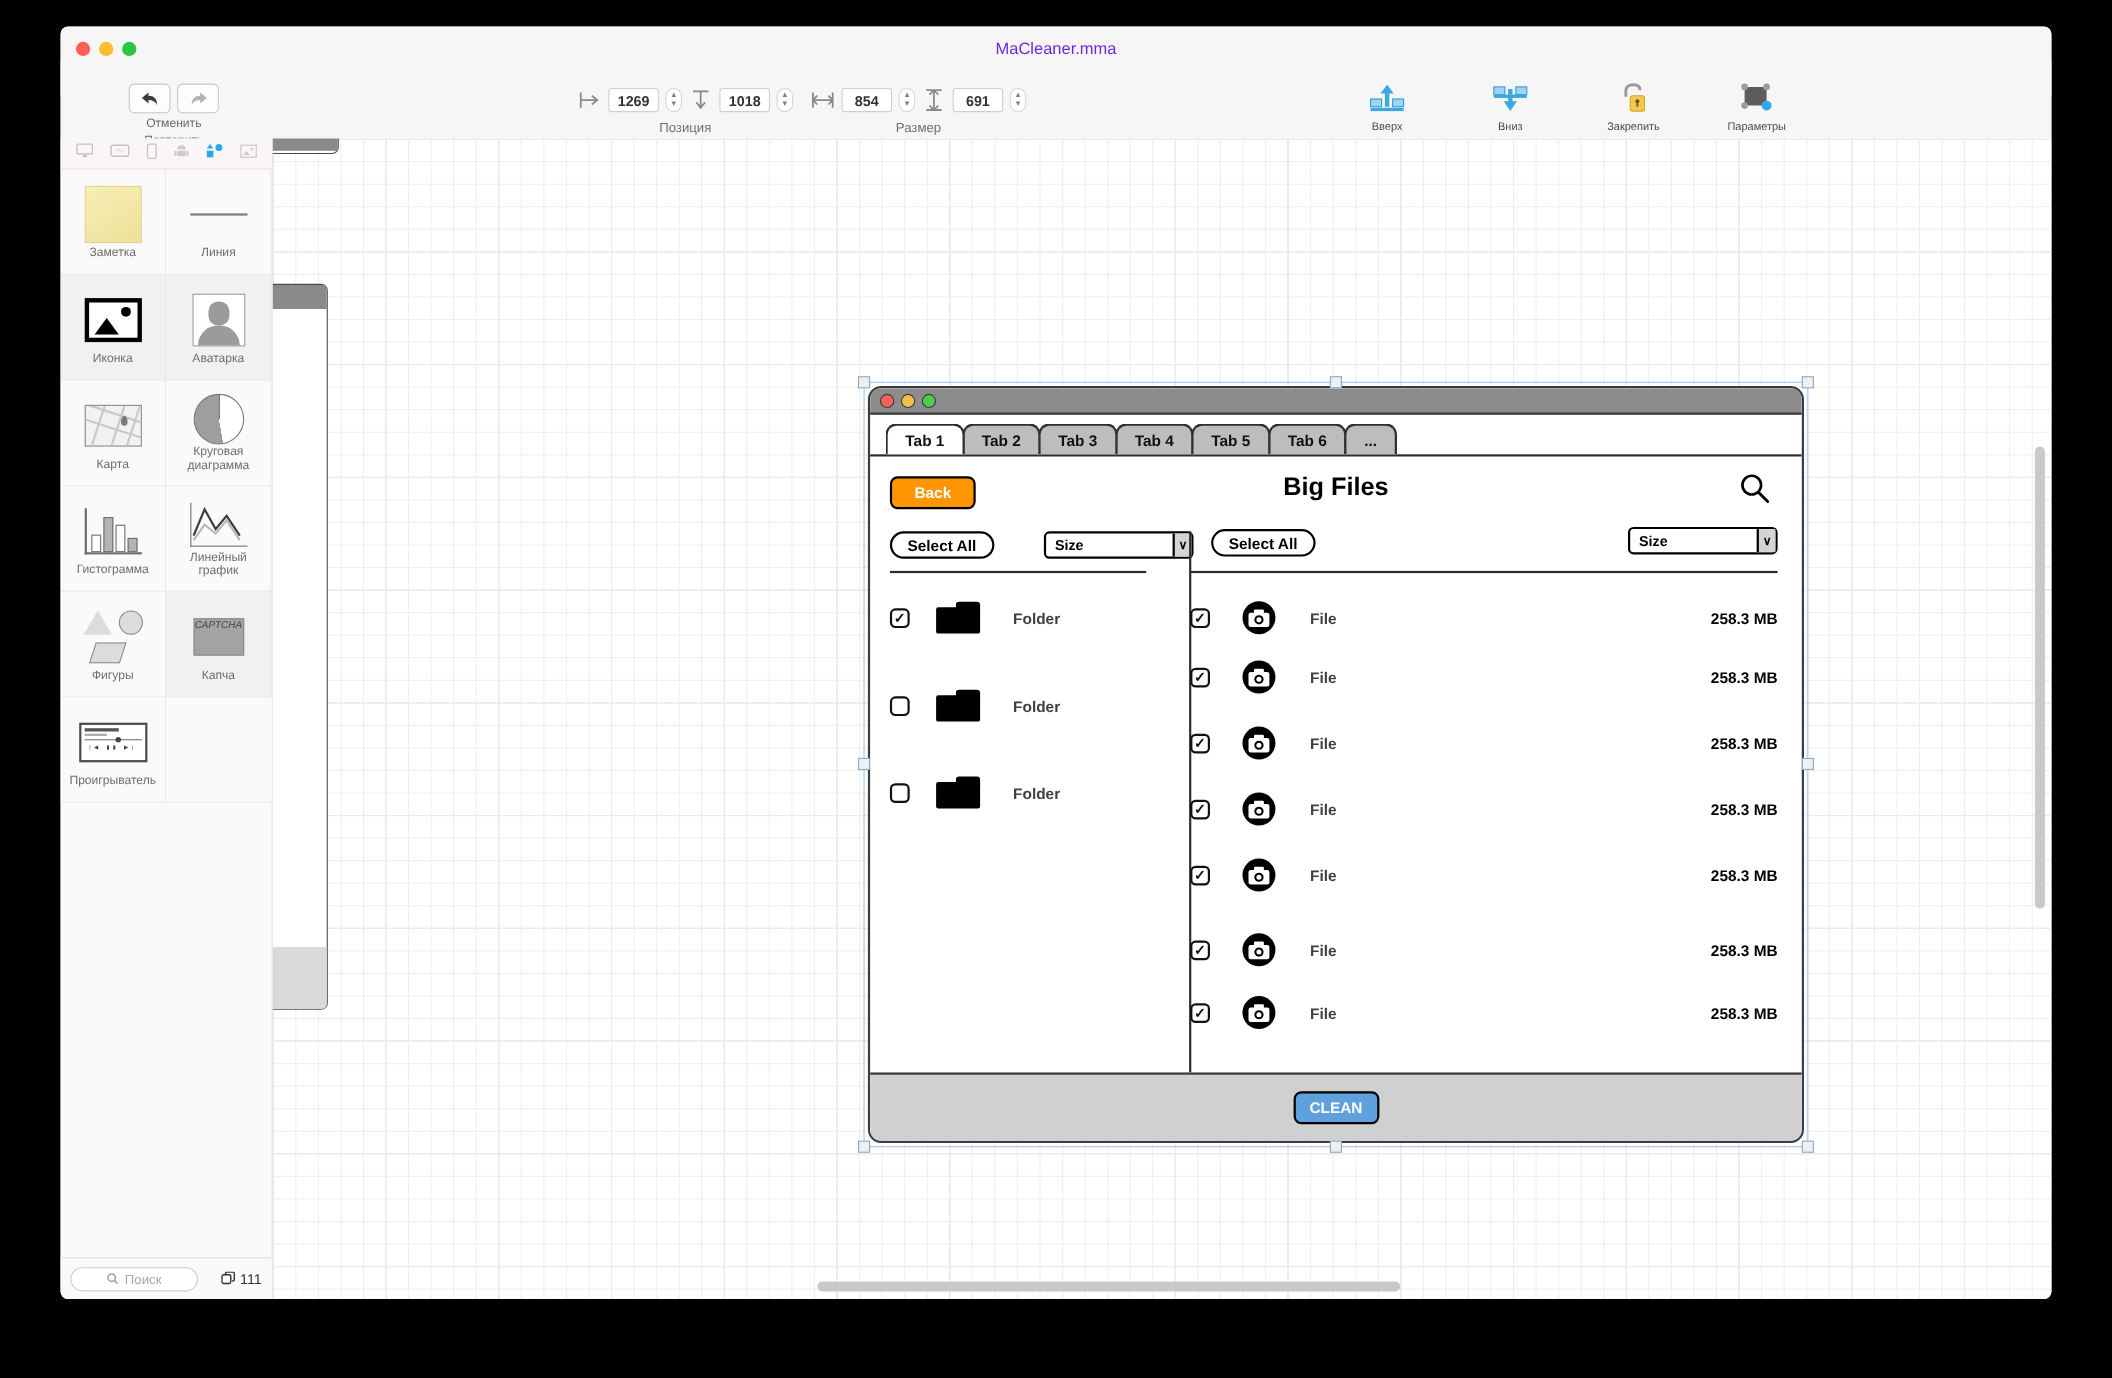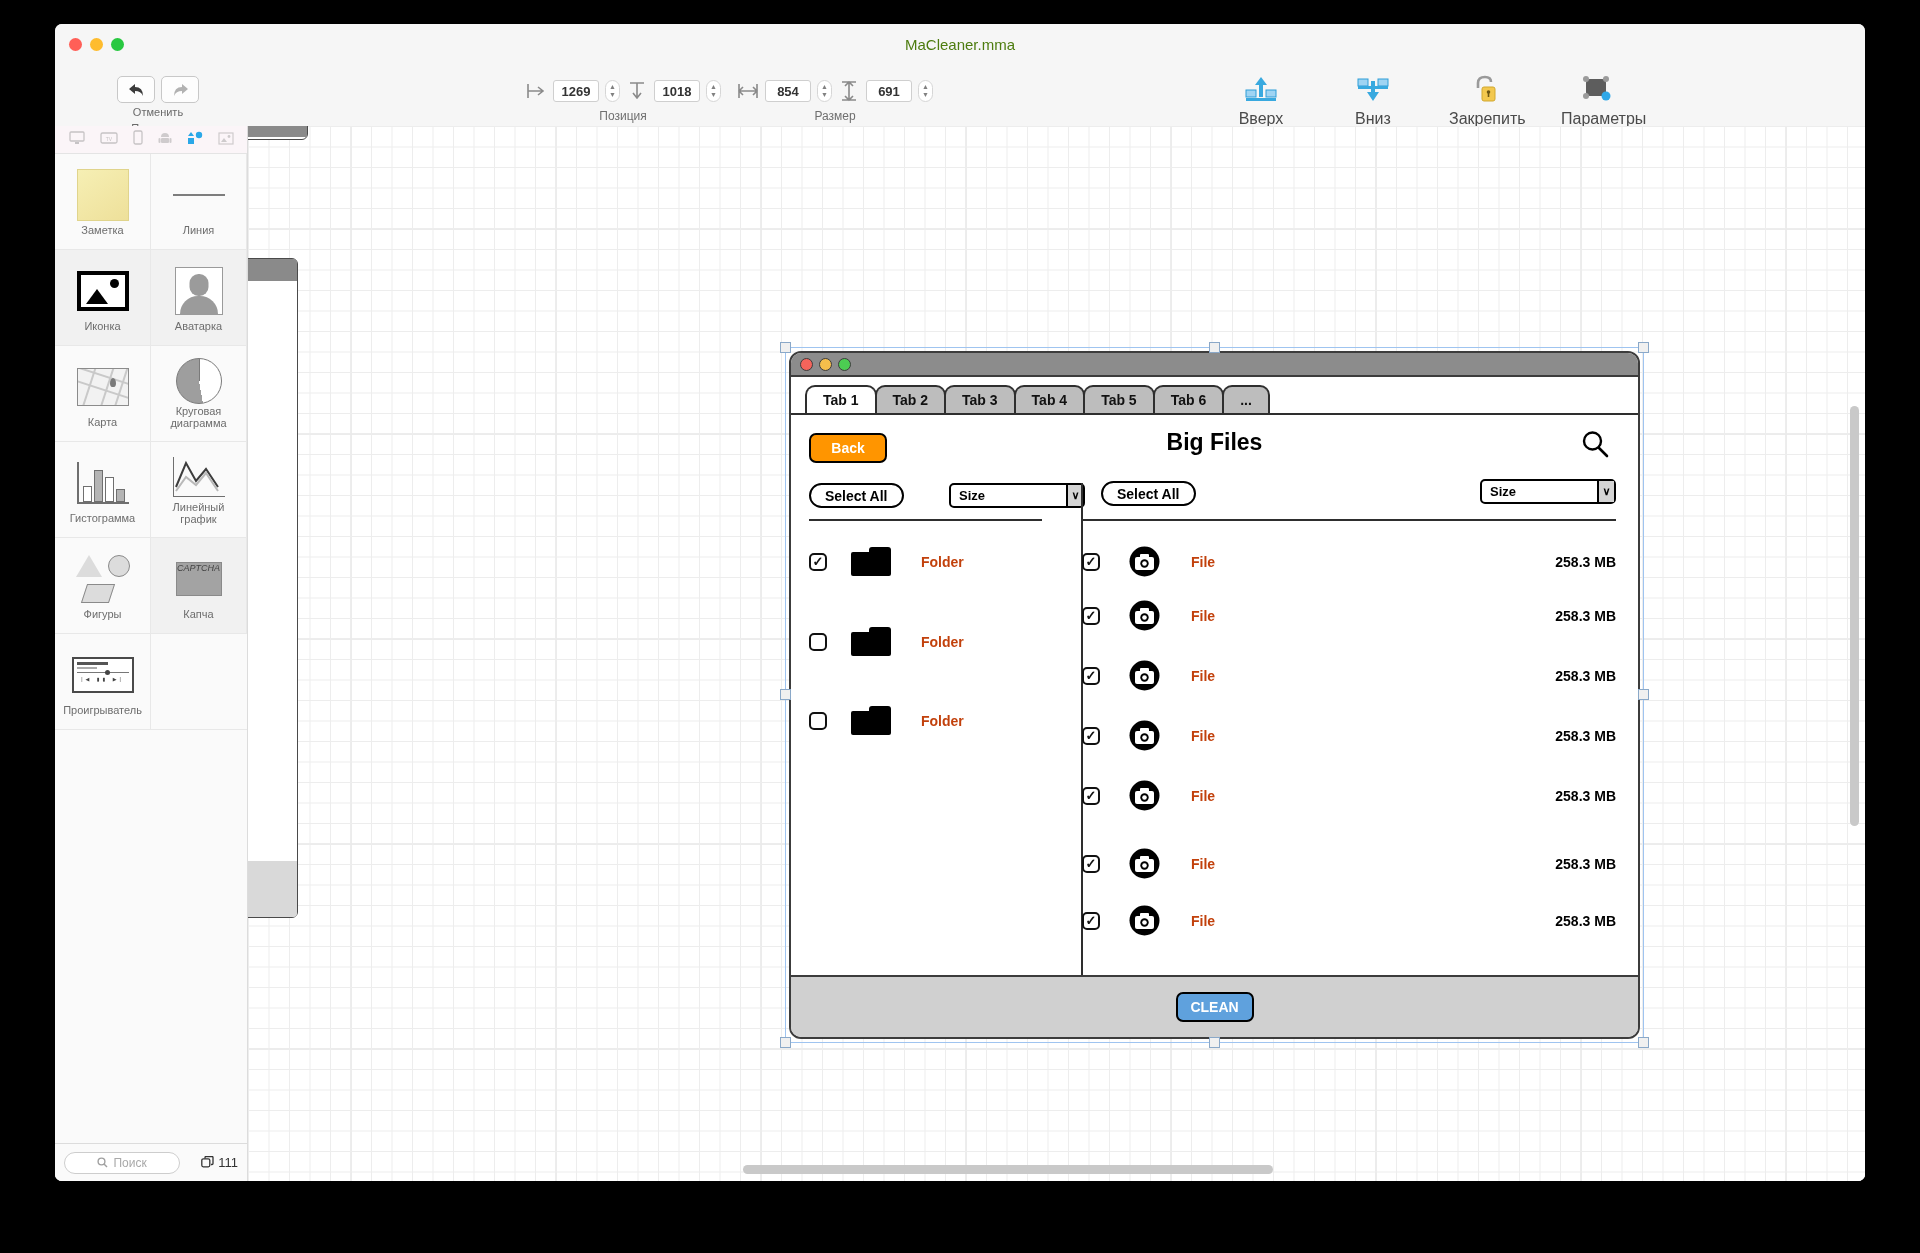--- a/index.html
+++ b/index.html
@@ -27,21 +27,21 @@
     background: #f6f6f6;
     border-bottom: 1px solid #e2e2e2;
   }
   .traffic { position: absolute; top: 14px; left: 14px; display: flex; gap: 8px; }
   .tl { width: 13px; height: 13px; border-radius: 50%; }
   .tl.red { background: #ff5f57; }
   .tl.yellow { background: #febc2e; }
   .tl.green { background: #28c840; }
   #window-title {
     position: absolute; left: 0; right: 0; top: 12px;
-    text-align: center; font-size: 15px; color: #4d7c0f;
+    text-align: center; font-size: 15px; color: #6d28d9;
   }
 
   
   #toolbar {
     position: absolute; left: 0; right: 0; top: 30px; height: 72px;
     background: #f6f6f6;
   }
   #undo-redo { position: absolute; left: 62px; top: 22px; text-align: center; }
   .ur-btns { display: flex; gap: 6px; }
   .ur-btn {
@@ -64,21 +64,21 @@
     background: #fff; display: flex; flex-direction: column;
     align-items: center; justify-content: center; gap: 2px;
   }
   .stepper span { font-size: 7px; color: #808080; line-height: 6px; }
   .geom-caption { font-size: 12px; color: #6f6f6f; margin-top: 7px; }
   .geom-icon { width: 22px; height: 22px; }
 
   #tool-right { position: absolute; left: 1170px; top: 20px; display: flex; gap: 40px; }
   .tool-item { width: 72px; text-align: center; }
   .tool-item .ti-icon { height: 30px; display: flex; align-items: center; justify-content: center; }
-  .tool-item .ti-label { font-size: 16px; color: #4a4a4a; margin-top: 6px; }
+  .tool-item .ti-label { font-size: 10px; color: #4a4a4a; margin-top: 6px; }
 
   #share-btn { position: absolute; left: 1805px; top: 20px; width: 80px; text-align: center; }
   #share-btn .ti-label { font-size: 12px; color: #4a4a4a; margin-top: 5px; }
 
   
   #body-split { position: absolute; top: 102px; left: 0; right: 0; bottom: 0; display: flex; }
 
   
   #palette {
     width: 193px; background: #fafafa; border-right: 1px solid #dcdcdc;
@@ -244,21 +244,21 @@
   .mk-row.right { left: 16px; right: 22px; }
   .mk-check {
     width: 18px; height: 18px; border: 2px solid #111; border-radius: 5px; background: #fff;
     display: flex; align-items: center; justify-content: center; flex: none;
   }
   .mk-check .tick { font-size: 13px; line-height: 13px; color: #111; font-weight: bold; }
   .mk-folder-icon { width: 40px; height: 29px; margin-left: 24px; flex: none; position: relative; }
   .mk-folder-icon .fbody { position: absolute; left: 0; bottom: 0; width: 40px; height: 24px; background: #000; border-radius: 2px; }
   .mk-folder-icon .ftab { position: absolute; right: 0; top: 0; width: 22px; height: 8px; background: #000; border-radius: 3px 3px 0 0; }
   .mk-file-icon { width: 33px; height: 33px; margin-left: 28px; flex: none; }
-  .mk-name { margin-left: 30px; font-size: 14px; font-weight: bold; color: #c2410c; }
+  .mk-name { margin-left: 30px; font-size: 14px; font-weight: bold; color: #404040; }
   .mk-size { position: absolute; right: 0; font-size: 14px; font-weight: bold; color: #000; }
 
   #mk-footer {
     position: absolute; left: 0; right: 0; bottom: 0; height: 62px;
     background: #d0d0d0; border-top: 2px solid #3c3c3c;
     display: flex; align-items: center; justify-content: center;
   }
   #mk-clean {
     width: 78px; height: 30px; background: #5fa1dd; border: 2px solid #000; border-radius: 7px;
     display: flex; align-items: center; justify-content: center;

